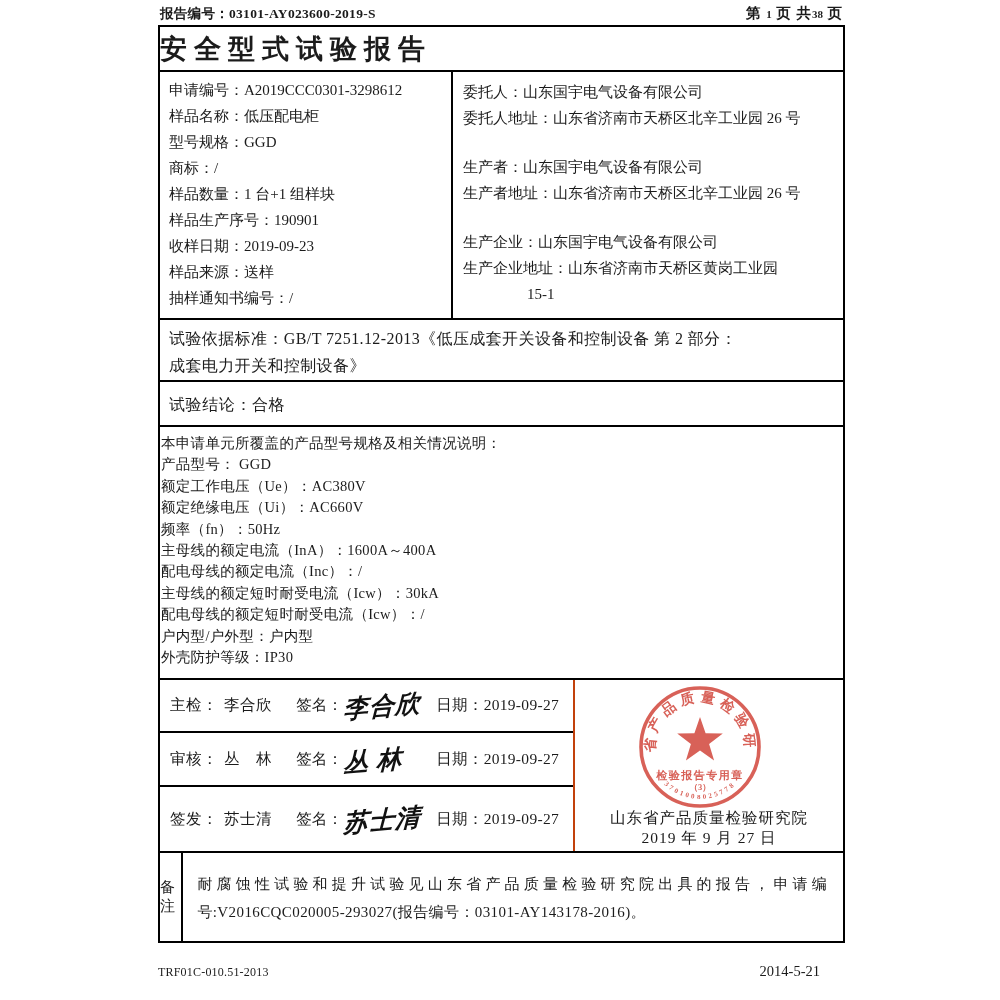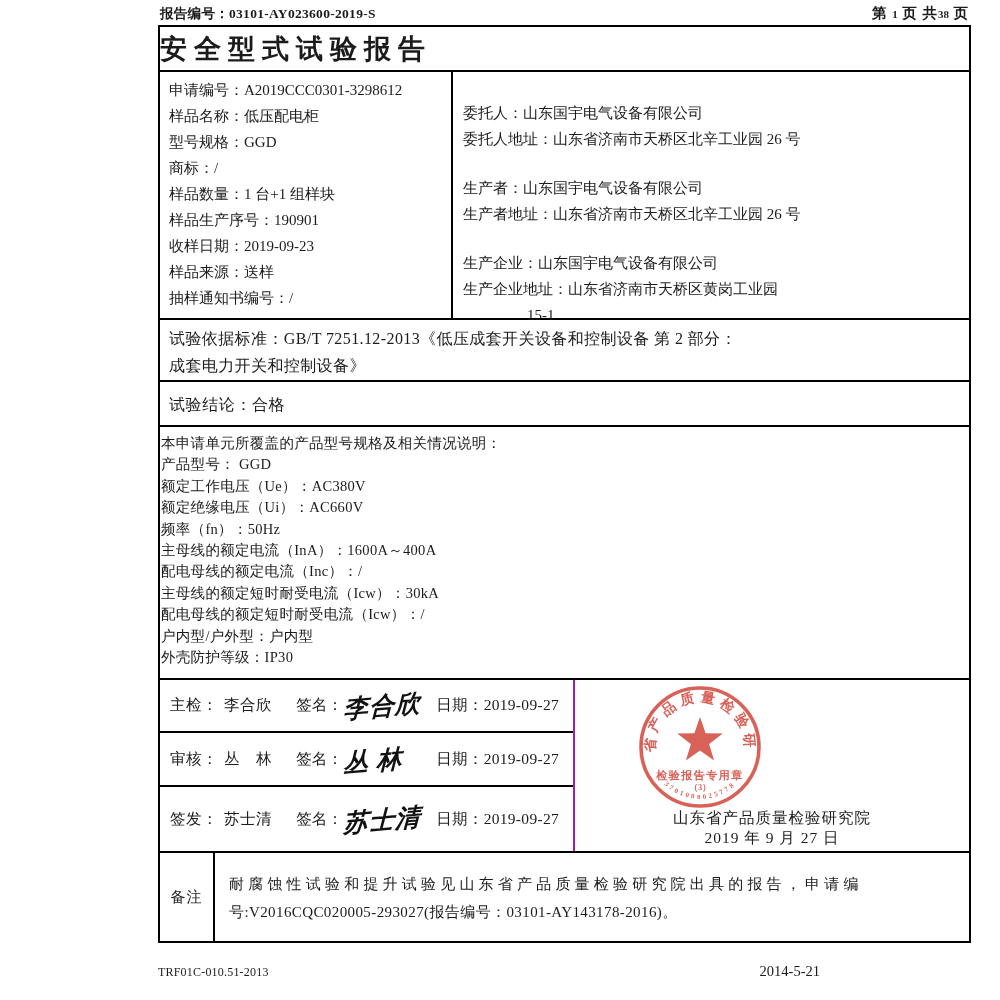--- a/index.html
+++ b/index.html
@@ -2,55 +2,55 @@
 <html><head>
 <meta charset="utf-8">
 <style>
   html,body { margin:0; padding:0; background:#ffffff; }
   body {
     width:1000px; height:1000px; position:relative;
     font-family:"Liberation Serif","DejaVu Serif",serif;
     color:#1b1b1b;
     -webkit-font-smoothing:antialiased;
   }
-  .doc-wrap { position:absolute; left:158px; top:4px; width:813px; }
+  .doc-wrap { position:absolute; left:158px; top:4px; width:687px; }
 
   
   .page-header { display:flex; justify-content:space-between; align-items:baseline; height:18px; padding:0 2px; }
   .report-no { font-weight:bold; font-size:13.5px; letter-spacing:.3px; }
   .page-info { font-weight:bold; font-size:14.5px; letter-spacing:1px; white-space:nowrap; }
   .page-info .num { font-size:11px; letter-spacing:0; }
 
   
   .doc-table { border:2px solid #000; margin-top:3px; background:#fff; }
   .sec { border-top:2px solid #000; box-sizing:border-box; }
 
   .title-box { height:43px; display:flex; align-items:center; justify-content:flex-start; }
   .title-box h1 { margin:0; font-size:27px; font-weight:bold; letter-spacing:7px; }
 
   .info-row { display:flex; height:248px; }
   .info-left { width:293px; border-right:2px solid #000; box-sizing:border-box; padding:5px 20px 0 9px; }
   .info-left .ln { line-height:26px; font-size:15px; white-space:nowrap; }
-  .info-right { flex:1; padding:7px 6px 16px 10px; box-sizing:border-box;margin-top:21px; }
+  .info-right { flex:1; padding:7px 6px 16px 10px; box-sizing:border-box; }
   .info-right .ln { line-height:26px; font-size:15px; white-space:nowrap; }
   .info-right .grp { margin-bottom:23px; }
   .info-right .grp:last-child { margin-bottom:0; }
   .addr-cont { margin-left:64px; }
 
   .standard-row { min-height:60px; height:62px; padding:5px 9px 0 9px; font-size:16px; }
   .standard-row .ln { line-height:27px; letter-spacing:.4px; }
 
   .conclusion-row { height:45px; padding:9px 9px 0 9px; font-size:16px; }
   .conclusion-row .ln { line-height:27px; letter-spacing:.6px; }
 
   .specs-row { height:253px; padding:6px 9px 0 1px; }
   .specs-row .ln { line-height:21.4px; font-size:14.5px; letter-spacing:.3px; white-space:nowrap; }
 
   .sig-section { display:flex; height:173px; }
-  .sig-left { width:415px; border-right:2px solid #a21caf; box-sizing:border-box; display:flex; flex-direction:column; }
+  .sig-left { width:415px; border-right:2px solid #c2410c; box-sizing:border-box; display:flex; flex-direction:column; }
   .sig-row { display:flex; align-items:center; padding:0 14px 0 10px; font-size:15.5px; box-sizing:border-box; }
   .sig-row.r1 { height:51px; }
   .sig-row.r2 { height:54px; border-top:2px solid #000; }
   .sig-row.r3 { flex:1; border-top:2px solid #000; }
   .sig-role { width:142px; white-space:nowrap; letter-spacing:.5px; }
   .sig-role .nm { margin-left:6px; }
   .sig-label { width:52px; white-space:nowrap; }
   .handwriting {
     width:105px; font-size:25px; font-style:italic; font-weight:600;
     transform:rotate(-5deg) skewX(-6deg); display:inline-block;

